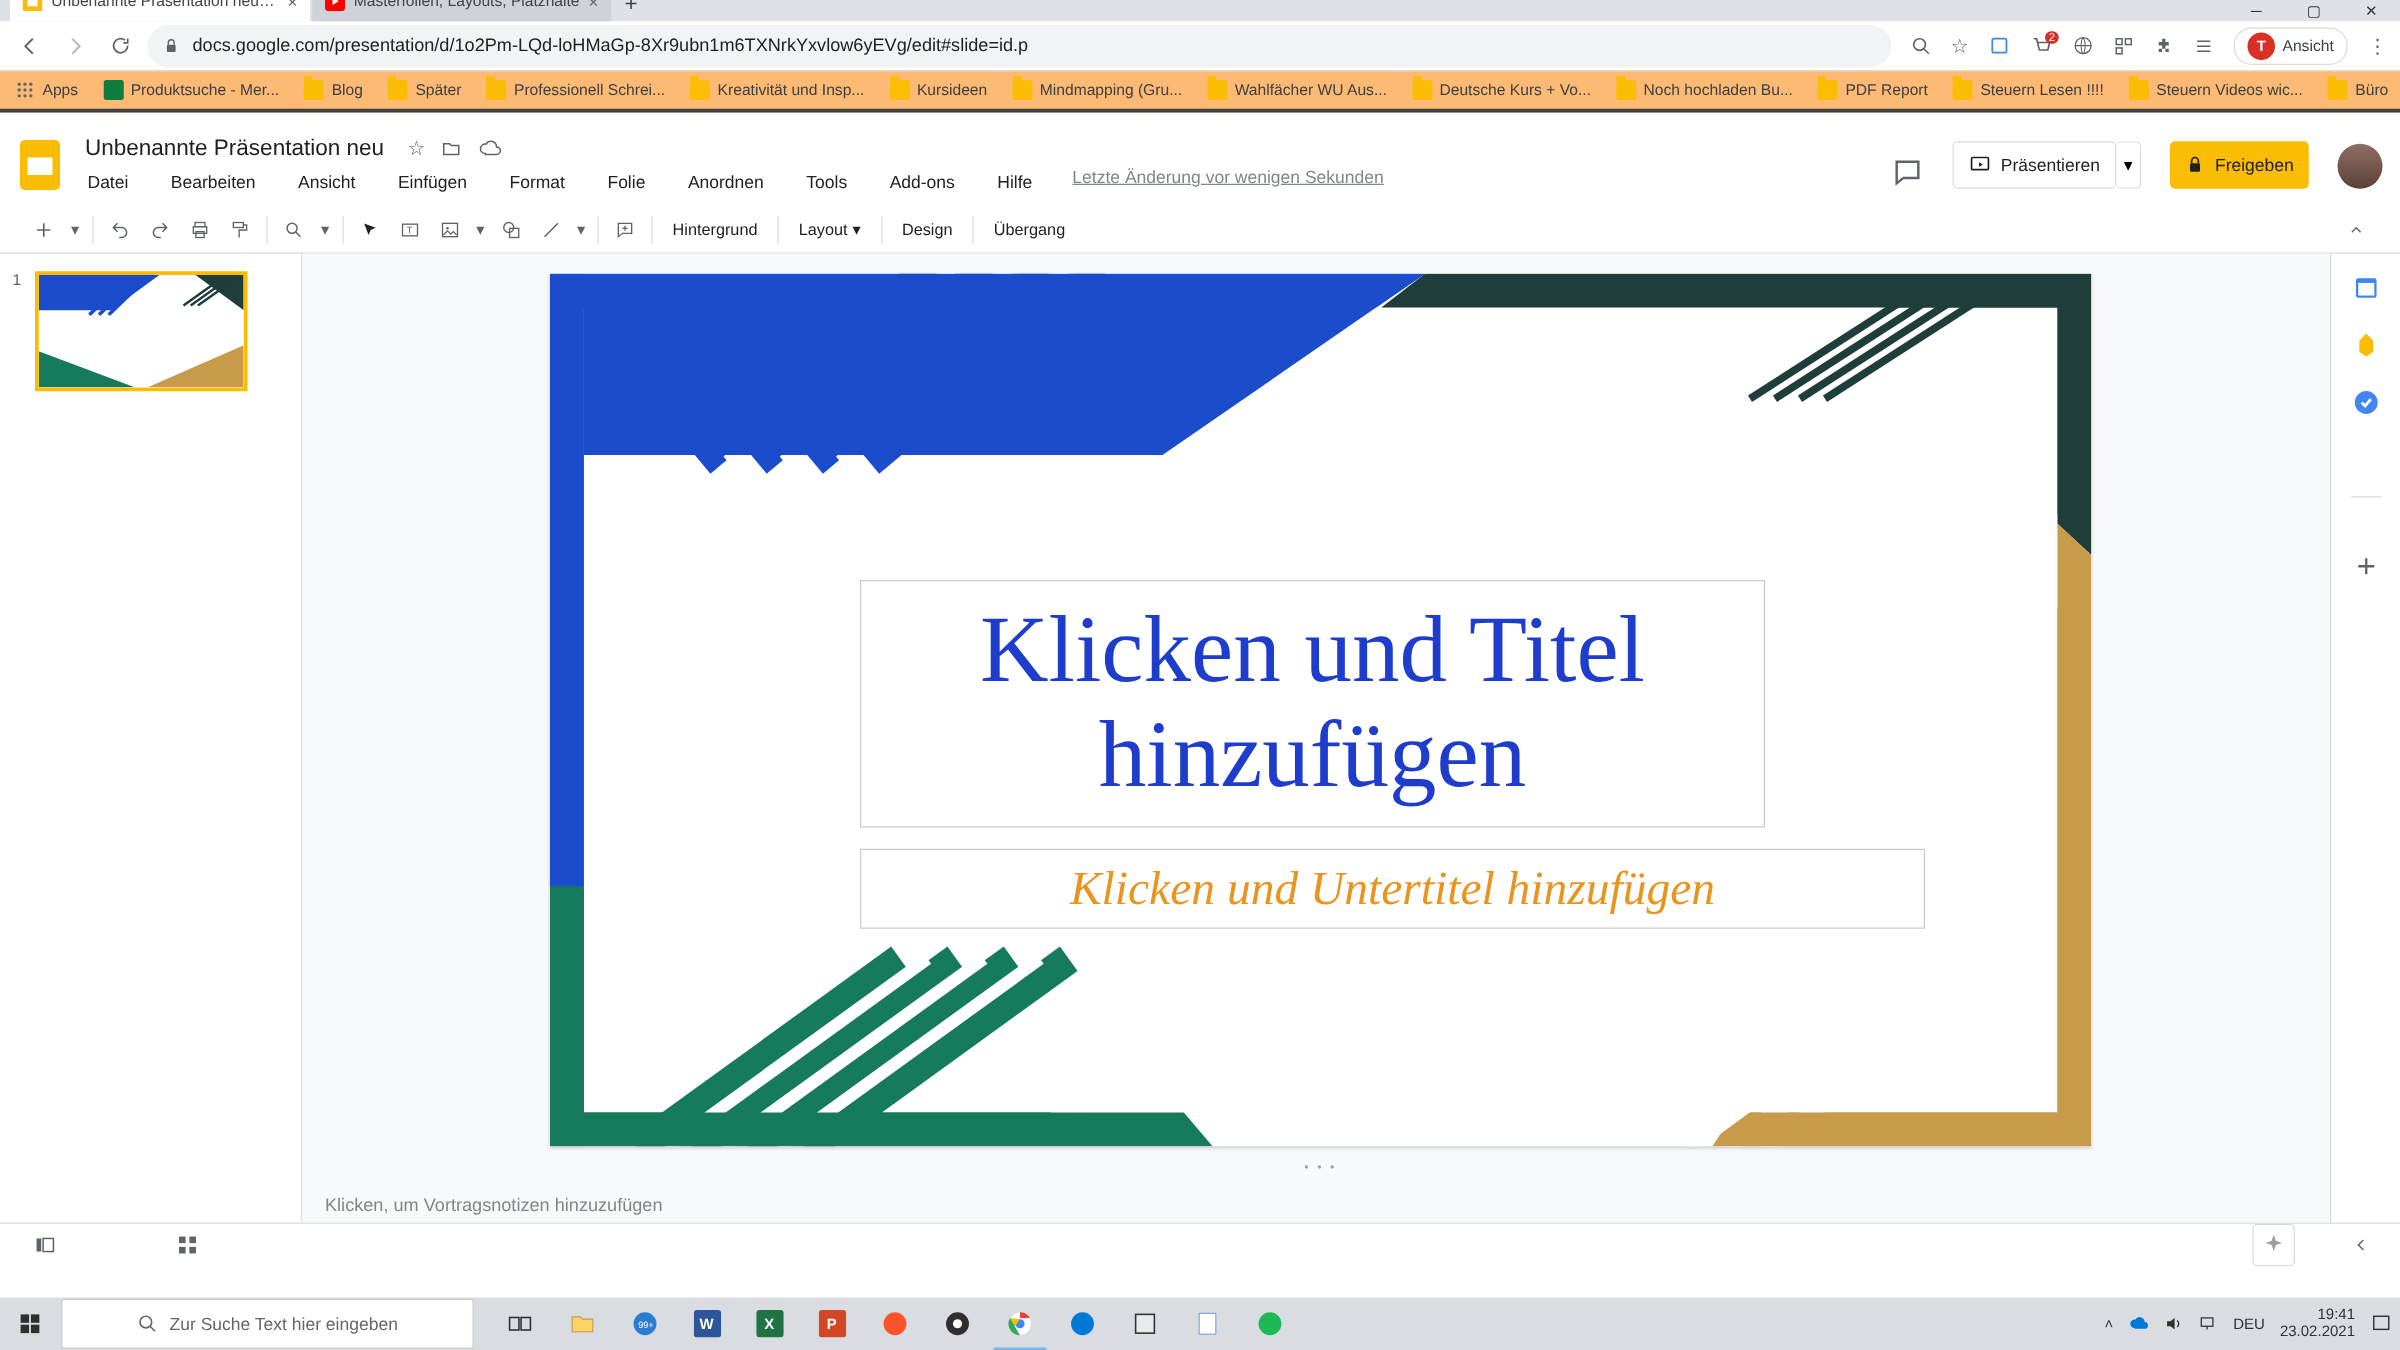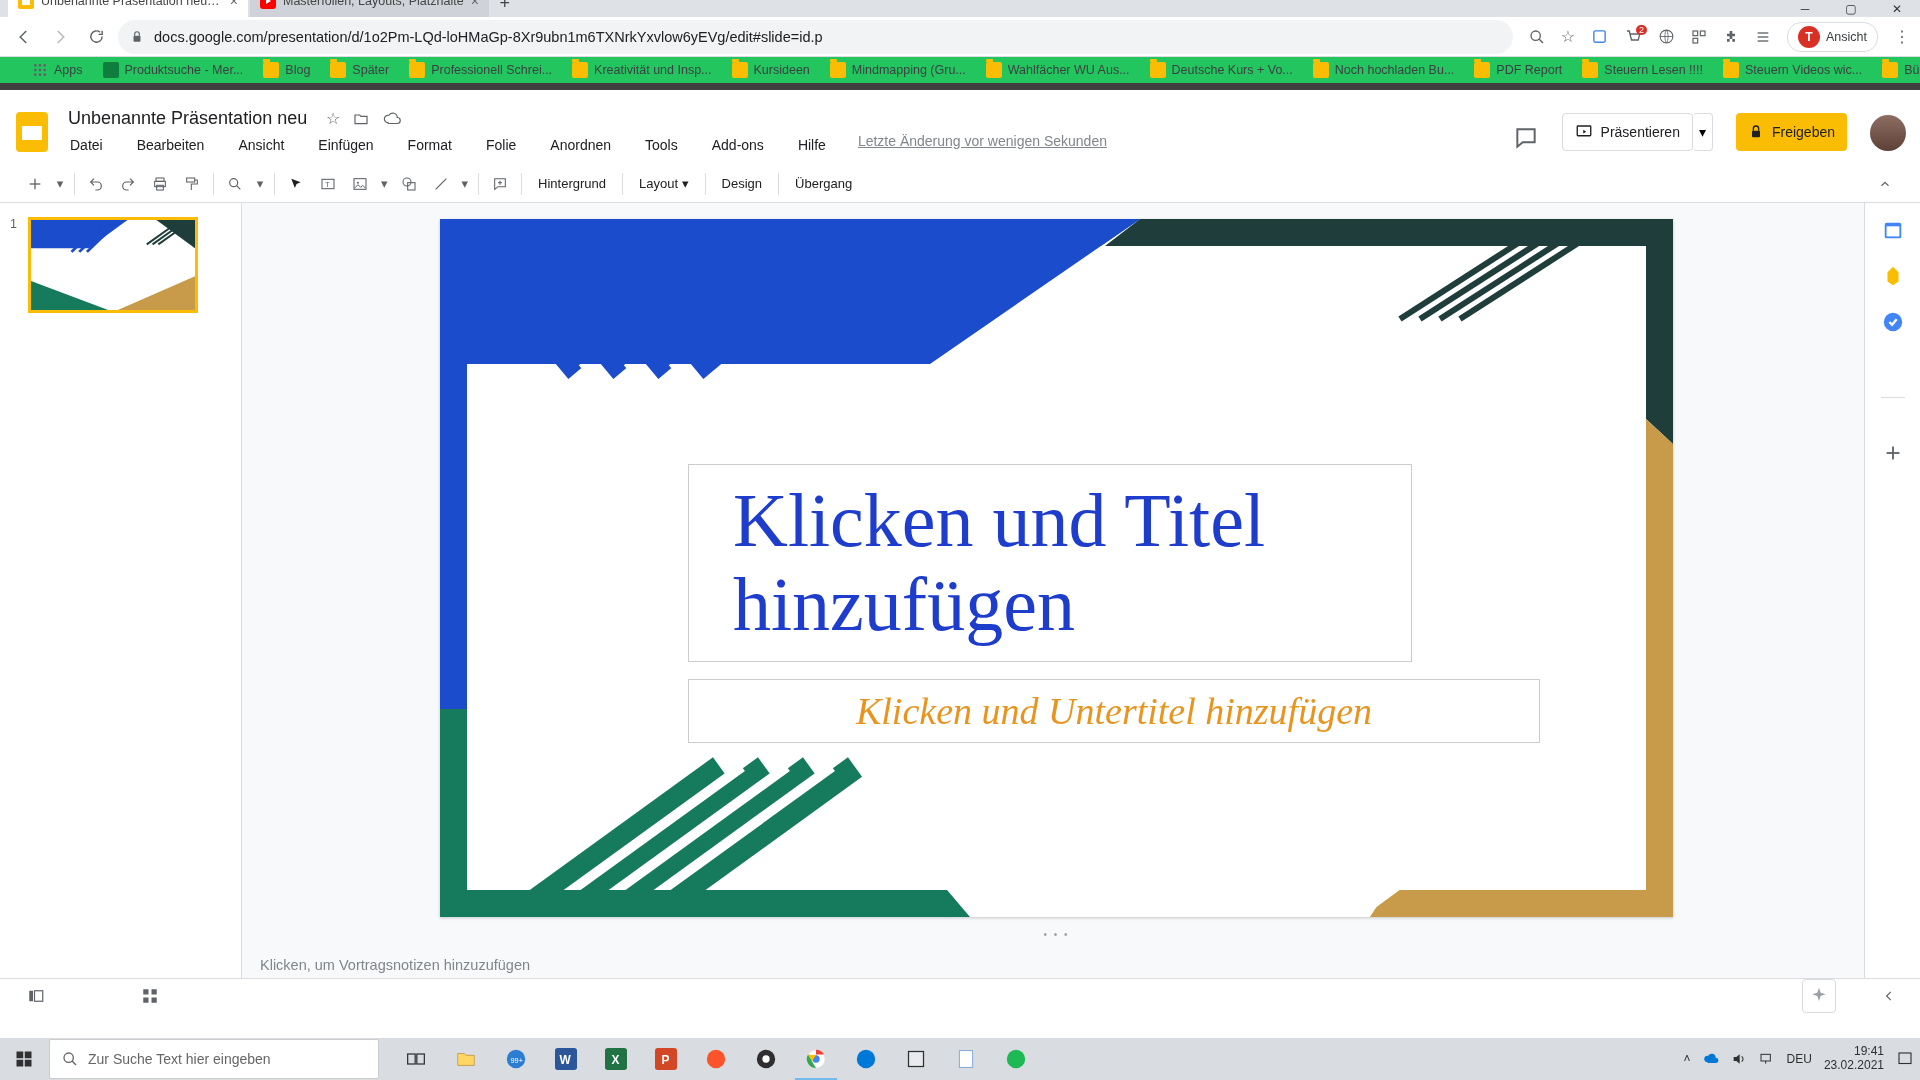--- a/index.html
+++ b/index.html
@@ -15,21 +15,21 @@
 .tab-close { color:#666; font-size:14px; flex-shrink:0; }
 .new-tab { width:28px; height:28px; display:flex; align-items:center; justify-content:center; color:#444; font-size:18px; }
 .addr-row { height:40px; background:#fff; display:flex; align-items:center; padding:0 10px; gap:8px; border-bottom:1px solid #dadce0; }
 .nav-btn { width:28px; height:28px; display:flex; align-items:center; justify-content:center; color:#5f6368; border-radius:50%; }
 .nav-btn.disabled { color:#b8b8b8; }
 .addr-bar { flex:1; height:34px; background:#f1f3f4; border-radius:17px; display:flex; align-items:center; padding:0 12px; gap:10px; color:#5f6368; font-size:14.5px; }
 .addr-text { color:#202124; }
 .addr-icons { display:flex; gap:16px; align-items:center; color:#5f6368; margin-left:8px; }
 .pause-pill { background:#fff; border:1px solid #dadce0; border-radius:14px; padding:3px 10px; display:flex; align-items:center; gap:6px; font-size:12.5px; color:#3c4043; }
 .avatar-br { width:22px; height:22px; border-radius:50%; background:#d93025; color:#fff; display:flex; align-items:center; justify-content:center; font-size:12px; font-weight:bold; }
-.bookmarks { height:33px; background:#22c55e; display:flex; align-items:center; padding:0 24px; gap:4px; border-bottom:7px solid #404040; }
+.bookmarks { height:33px; background:#fdba74; display:flex; align-items:center; padding:0 4px; gap:4px; border-bottom:3px solid #404040; }
 .bm { display:flex; align-items:center; gap:6px; padding:4px 8px; font-size:12.5px; color:#3c4043; border-radius:4px; white-space:nowrap; }
 .bm-ico { width:16px; height:16px; background:#fbbc04; border-radius:2px; position:relative; }
 .bm-ico::before { content:""; position:absolute; top:-3px; left:0; width:7px; height:3px; background:#fbbc04; border-radius:1px 1px 0 0; }
 
 
 .app-header { height:75px; display:flex; align-items:center; padding:8px 14px 0 10px; }
 .app-logo { width:44px; height:44px; margin-right:8px; }
 .title-area { flex:1; }
 .doc-title-row { display:flex; align-items:center; gap:10px; }
 .doc-title { font-size:18px; color:#202124; padding:2px 6px; }
@@ -55,42 +55,42 @@
 .main { display:flex; height:775px; }
 .film { width:242px; border-right:1px solid #dadce0; padding:14px 10px; }
 .thumb-wrap { display:flex; gap:6px; }
 .thumb-num { font-size:12.5px; color:#5f6368; width:12px; }
 .thumb { width:170px; height:96px; border:3px solid #fbbc04; background:#fff; position:relative; overflow:hidden; }
 .thumb::before { content:""; position:absolute; inset:-5px; border:3px solid #fde293; border-radius:2px; z-index:-1; }
 
 .canvas-area { flex:1; background:#f8f9fa; position:relative; overflow:hidden; }
 .slide { position:absolute; left:198px; top:16px; width:1233px; height:698px; background:#fff; box-shadow:0 1px 3px rgba(0,0,0,.2); }
 .slide-bg { position:absolute; inset:0; }
-.title-box { position:absolute; left:248px; top:245px; width:724px; height:198px; border:1px solid #ccc; display:flex; align-items:center; justify-content:center; text-align:left;padding-left:44px; }
+.title-box { position:absolute; left:248px; top:245px; width:724px; height:198px; border:1px solid #ccc; display:flex; align-items:center; justify-content:center; text-align:center; }
 .title-text { font-family:"Comic Sans MS","Segoe Script",cursive; font-size:76px; color:#1e3dcc; line-height:1.1; font-weight:500; }
 .sub-box { position:absolute; left:248px; top:460px; width:852px; height:64px; border:1px solid #ccc; display:flex; align-items:center; justify-content:center; }
 .sub-text { font-family:"Brush Script MT","Segoe Script",cursive; font-size:38px; color:#e8941e; font-style:italic; }
 
 .speaker-split { position:absolute; left:198px; top:724px; width:1233px; height:14px; display:flex; align-items:center; justify-content:center; }
 .split-dots { color:#9aa0a6; letter-spacing:2px; font-size:10px; }
 .speaker-notes { position:absolute; left:18px; top:754px; color:#80868b; font-size:14.5px; }
 
 .side-panel { width:56px; border-left:1px solid #dadce0; display:flex; flex-direction:column; align-items:center; padding-top:16px; gap:24px; }
 .sp-ico { width:22px; height:22px; }
 
 
 .zoom-bar { height:34px; border-top:1px solid #dadce0; display:flex; align-items:center; padding:0 24px; }
 .view-btn { width:24px; height:24px; display:flex; align-items:center; justify-content:center; color:#5f6368; margin-right:90px; }
 .explore-btn { margin-left:auto; width:34px; height:34px; border:1px solid #dadce0; border-radius:4px; display:flex; align-items:center; justify-content:center; color:#5f6368; margin-right:46px; }
 .expand-arrow { color:#5f6368; }
 
 
 .taskbar { position:absolute; bottom:0; left:0; right:0; height:42px; background:#d9dce1; display:flex; align-items:center; }
 .win-btn { width:48px; height:42px; display:flex; align-items:center; justify-content:center; }
-.search-box { width:330px; height:40px; background:#fff; border:1px solid #ccc; display:flex; align-items:center; padding:0 12px; gap:10px; color:#666; font-size:14px; border-radius:2px; margin-left:1px;}
+.search-box { width:330px; height:40px; background:#fff; border:1px solid #ccc; display:flex; align-items:center; padding:0 12px; gap:10px; color:#666; font-size:14px; border-radius:2px; margin-left:1px;justify-content:center;}
 .task-icons { display:flex; margin-left:12px; }
 .task-ico { width:50px; height:42px; display:flex; align-items:center; justify-content:center; position:relative; }
 .task-ico.active::after { content:""; position:absolute; bottom:0; left:4px; right:4px; height:2px; background:#76b9ed; }
 .tray { margin-left:auto; display:flex; align-items:center; gap:12px; padding-right:6px; color:#303030; font-size:12px; }
 .tray-time { text-align:right; line-height:1.15; }
 
 
 .win-controls { position:absolute; top:0; right:0; display:flex; }
 .wc { width:46px; height:17px; display:flex; align-items:center; justify-content:center; color:#333; font-size:12px; }
 

